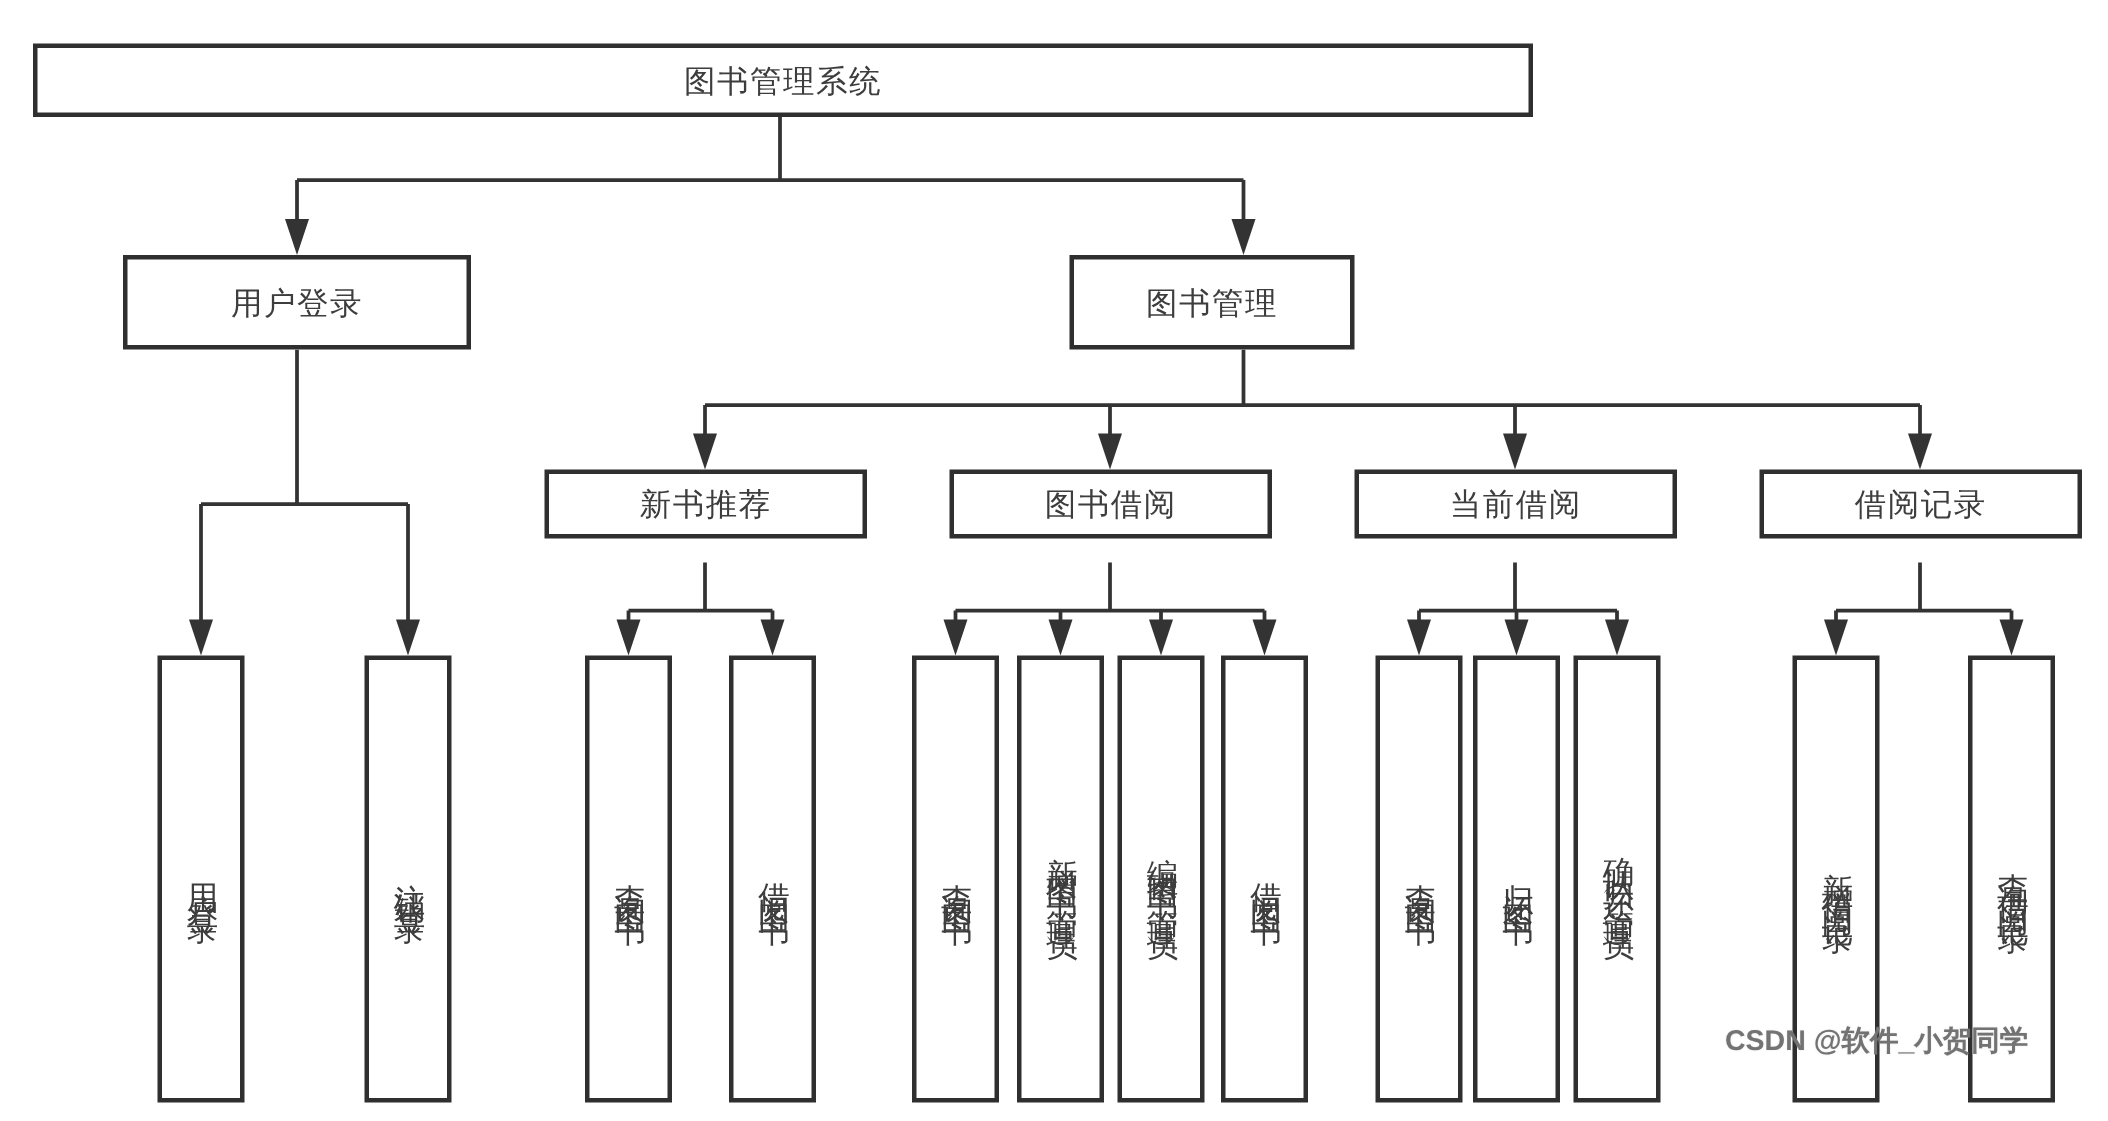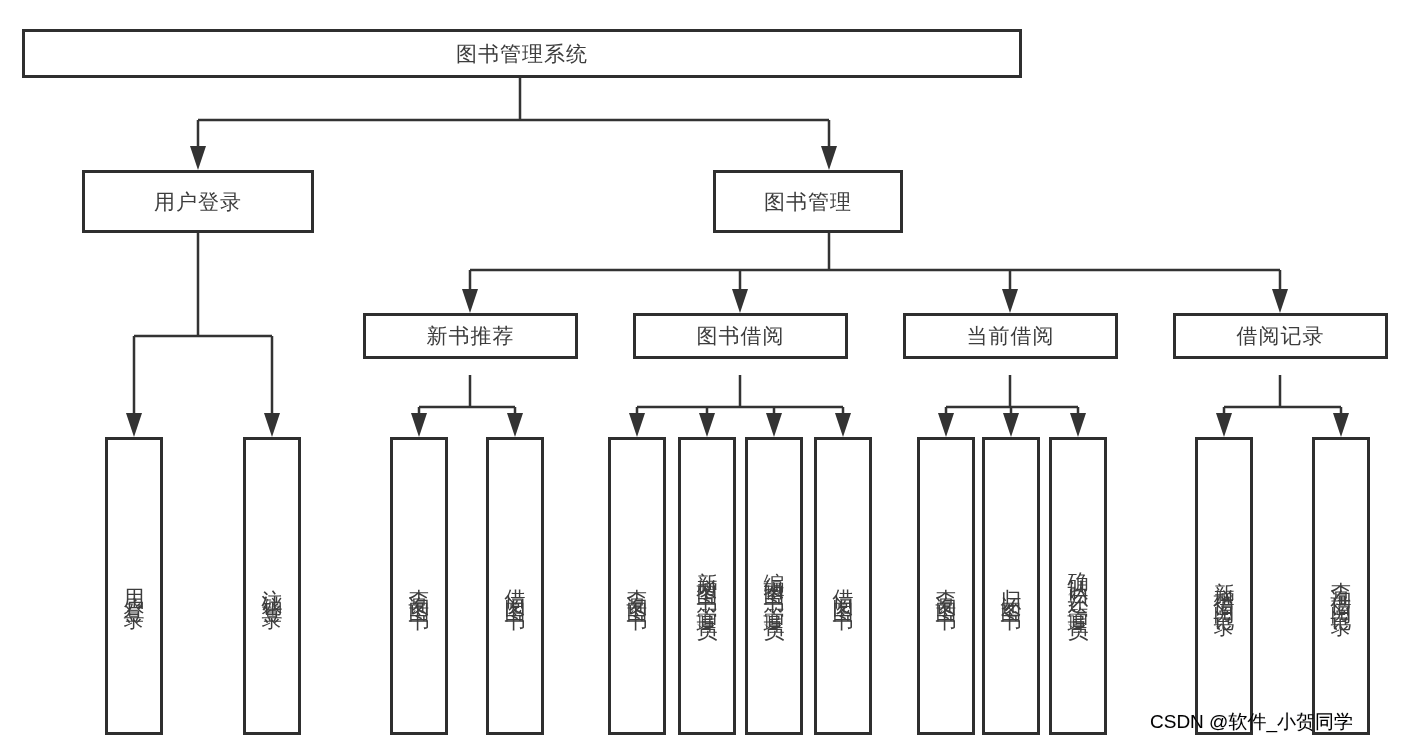--- a/index.html
+++ b/index.html
@@ -64,27 +64,28 @@
   #leaf-bb3 { left: 745px; }
   #leaf-bb4 { left: 814px; }
   #leaf-cb1 { left: 917px; }
   #leaf-cb2 { left: 982px; }
   #leaf-cb3 { left: 1049px; }
   #leaf-br1 { left: 1195px; }
   #leaf-br2 { left: 1312px; }
   .watermark {
     position: absolute;
     left: 1150px;
-    top: 709px;
+    top: 681px;
     width: 250px;
     font-size: 19px;
-    color: #000000;
+    color: #737373;
     white-space: nowrap;
     z-index: 3;
     text-shadow: 0 0 1px rgba(180,180,185,0.5);
+    font-weight: bold;
   }
 </style>
 </head>
 <body>
 
 <div class="canvas">
 
   <svg class="connectors" width="1405" height="747" viewBox="0 0 1405 747" xmlns="http://www.w3.org/2000/svg">
     <g stroke="#333333" stroke-width="2.5" fill="none">
       <path d="M520,69 V120 M198,120 H829 M198,120 V150 M829,120 V150"></path>

